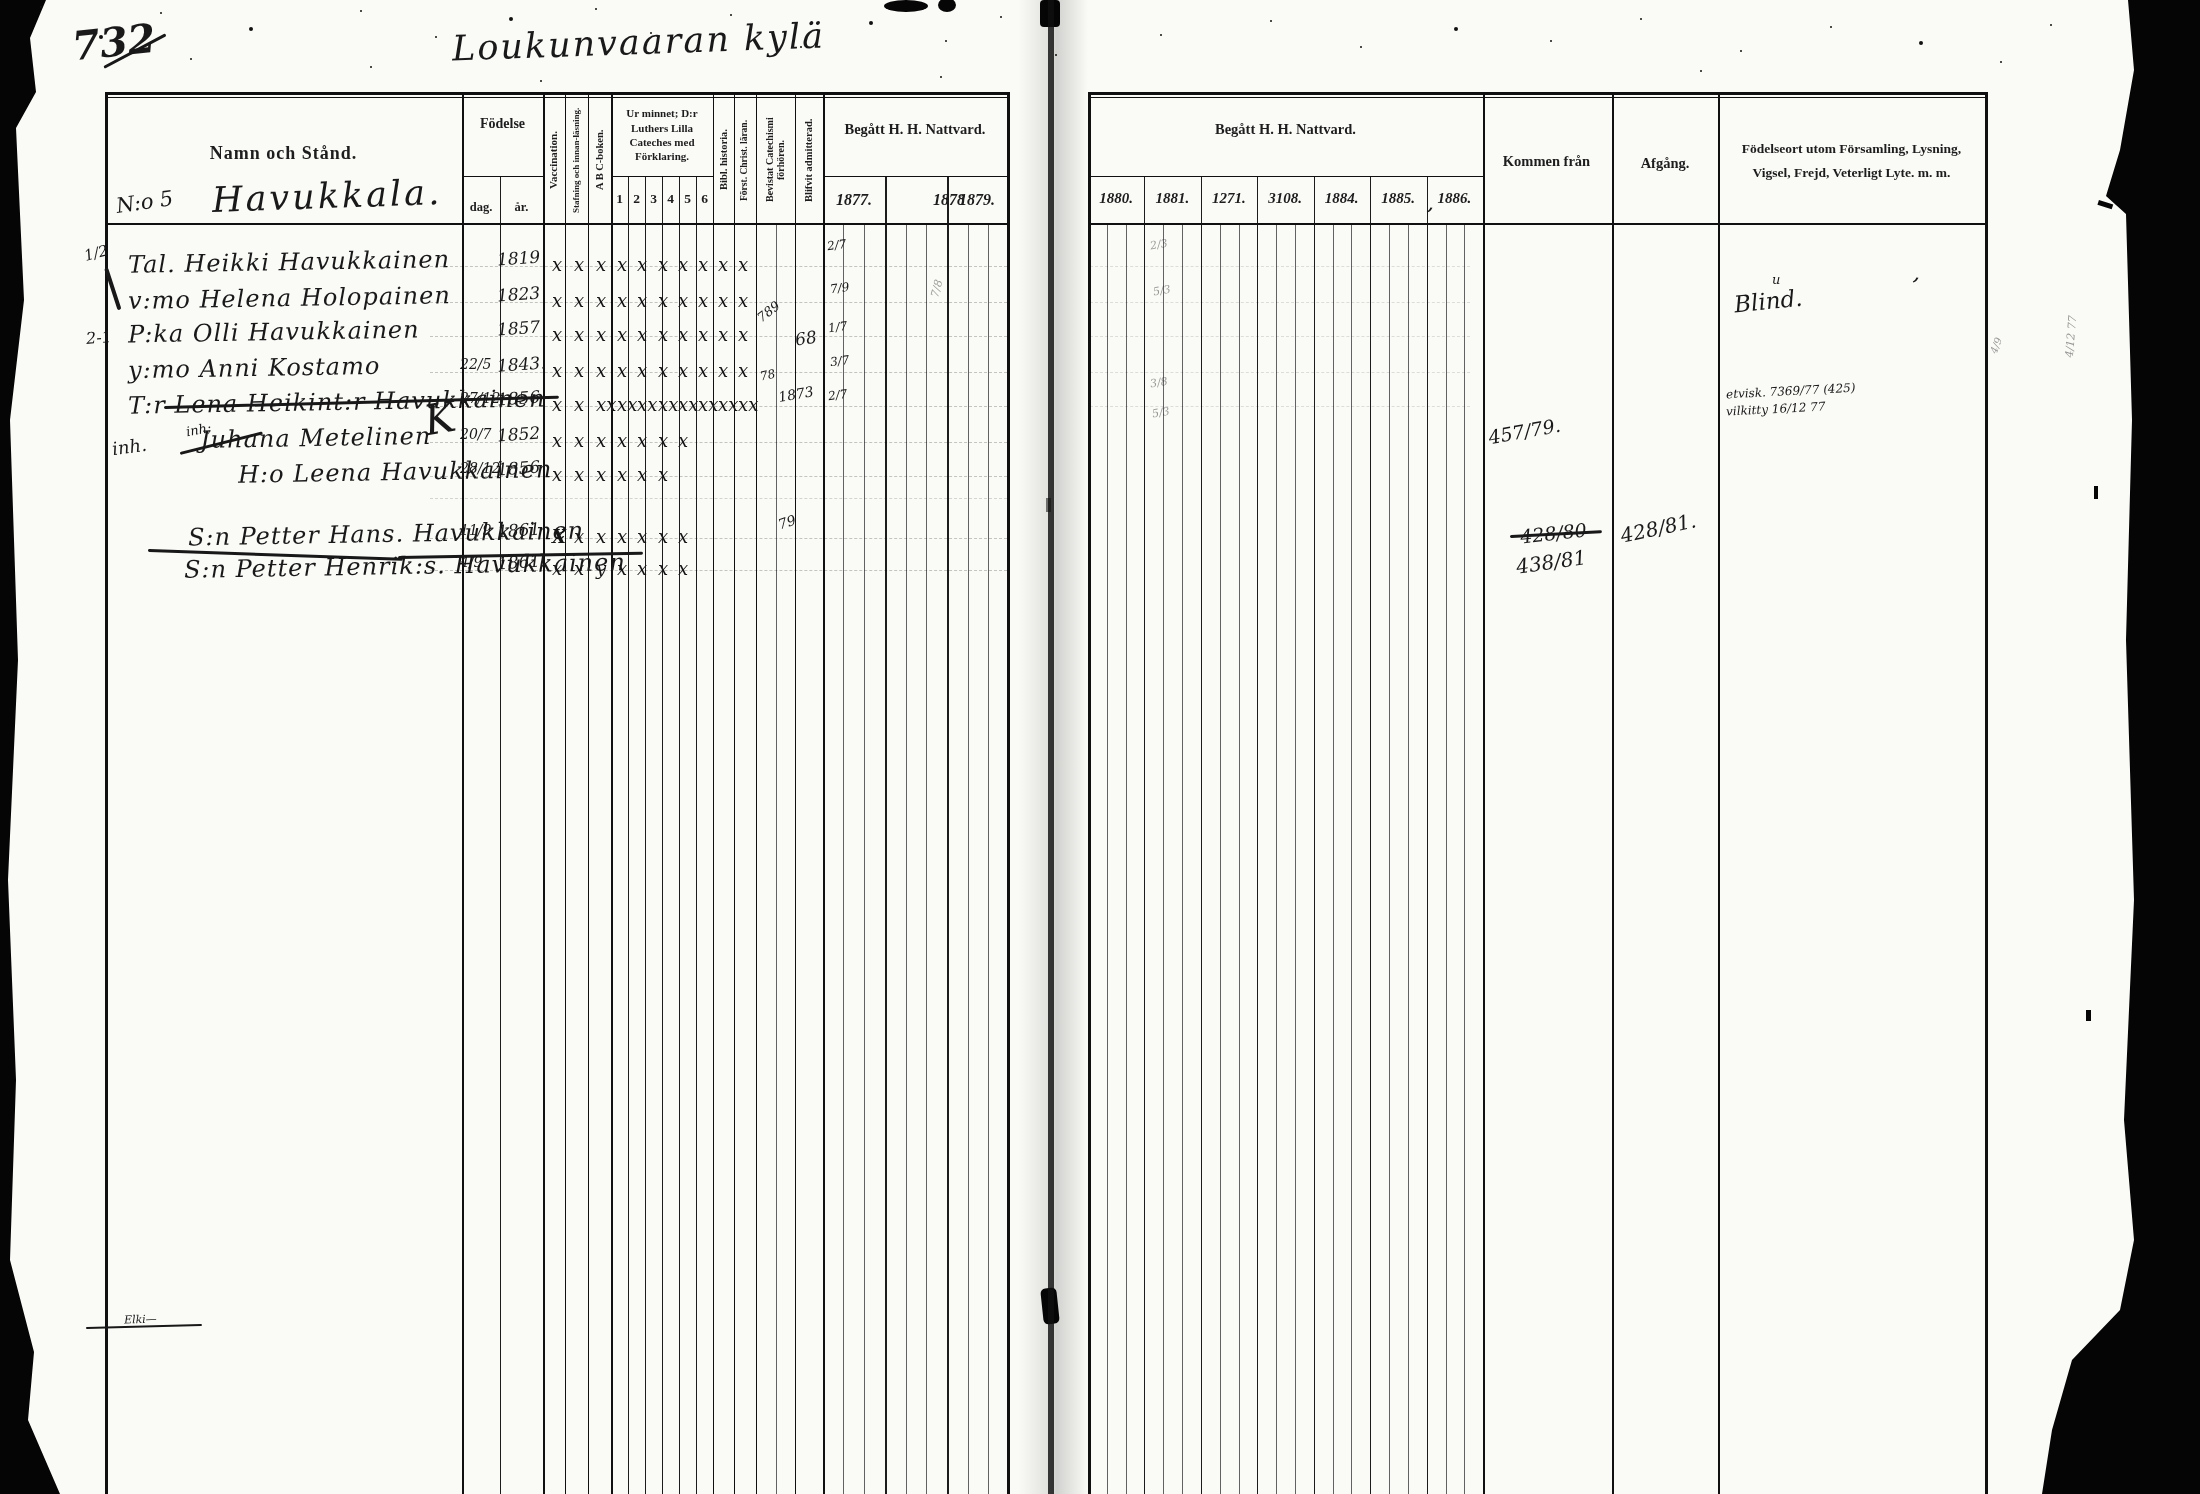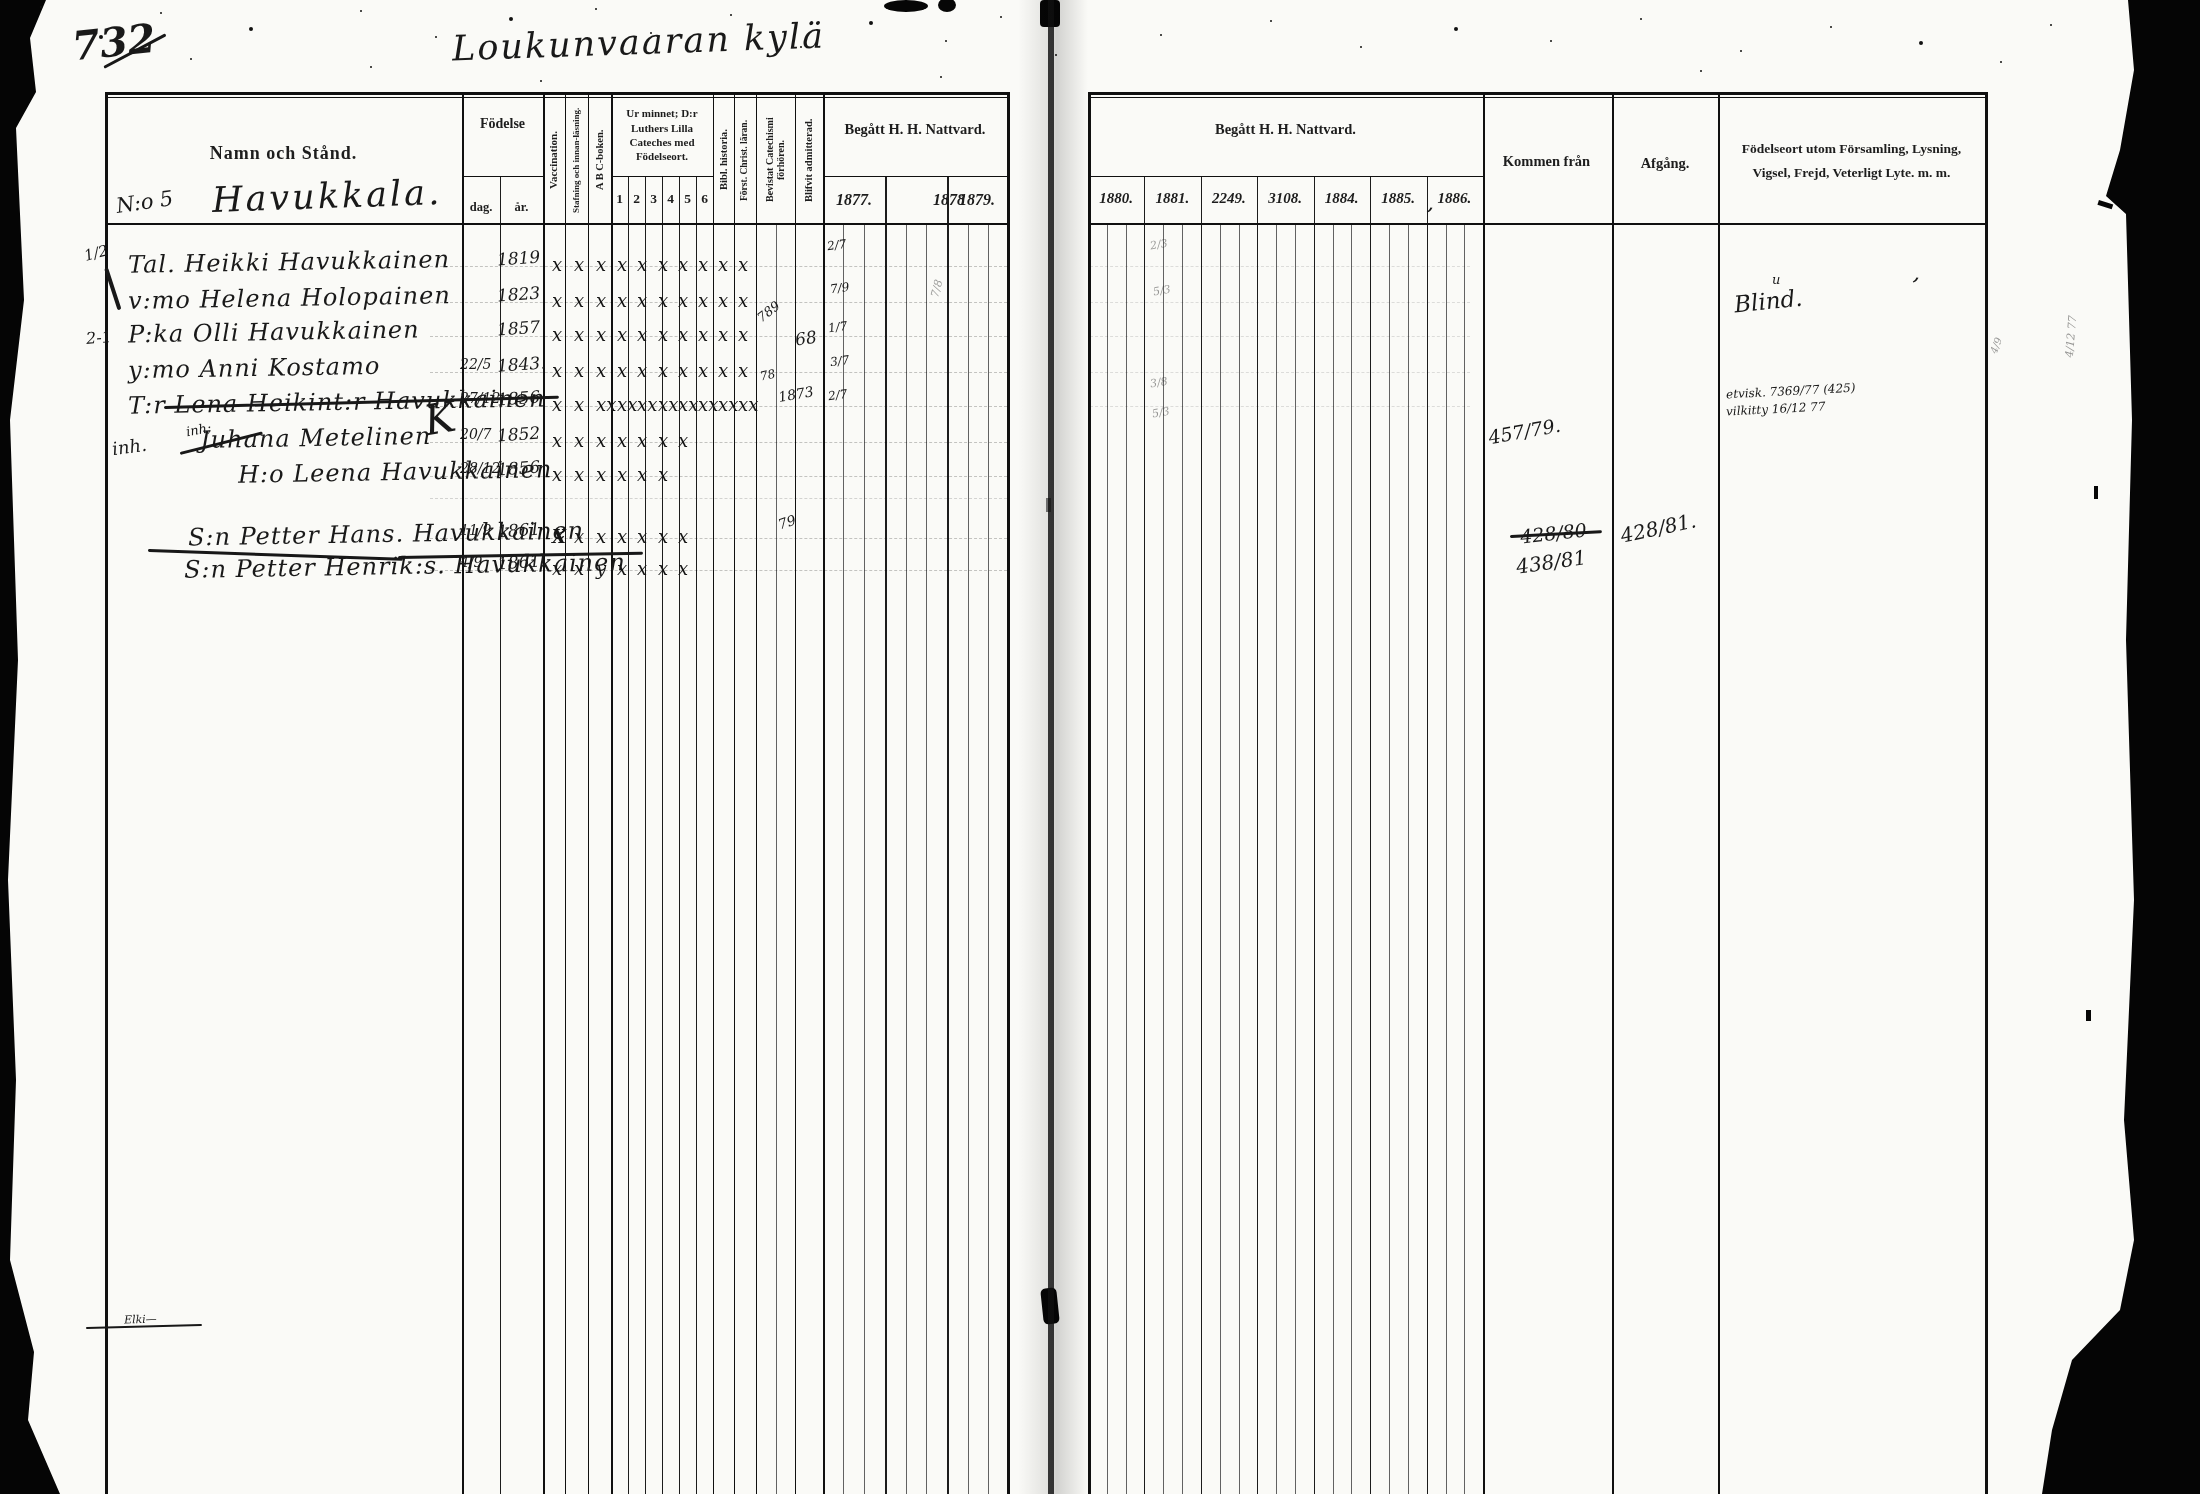--- a/index.html
+++ b/index.html
@@ -65,21 +65,21 @@
     <div class="hw abs" style="left:116px;top:190px;font-size:21px;transform:rotate(-8deg)">N:o 5</div>
     <div class="hw abs" style="left:212px;top:176px;font-size:35px;letter-spacing:3px;transform:rotate(-2deg)">Havukkala.</div>
 
     <div class="pr abs ctr" style="left:462px;top:112px;width:81px;height:24px;font-size:14px">Födelse</div>
     <div class="pr abs ctr" style="left:462px;top:196px;width:38px;height:22px;font-size:12.5px">dag.</div>
     <div class="pr abs ctr" style="left:500px;top:196px;width:43px;height:22px;font-size:12.5px">år.</div>
 
     <div class="vtext abs" style="left:543px;top:98px;width:22px;height:124px;font-size:11px">Vaccination.</div>
     <div class="vtext abs" style="left:565px;top:98px;width:23px;height:124px;font-size:9px">Stafning och innan-läsning.</div>
     <div class="vtext abs" style="left:588px;top:98px;width:23px;height:124px;font-size:10.5px">A B C-boken.</div>
-    <div class="pr abs ctr" style="left:614px;top:100px;width:96px;height:70px;font-size:11px;line-height:1.3">Ur minnet; D:r Luthers Lilla Cateches med Födelseort.</div>
+    <div class="pr abs ctr" style="left:614px;top:100px;width:96px;height:70px;font-size:11px;line-height:1.3">Ur minnet; D:r Luthers Lilla Cateches med Förklaring.</div>
     <div class="vtext abs" style="left:713px;top:98px;width:21px;height:124px;font-size:10.5px">Bibl. historia.</div>
     <div class="vtext abs" style="left:734px;top:98px;width:22px;height:124px;font-size:9.5px">Först. Christ. läran.</div>
     <div class="vtext abs" style="left:756px;top:98px;width:39px;height:124px;font-size:10px">Bevistat Catechismi förhören.</div>
     <div class="vtext abs" style="left:795px;top:98px;width:28px;height:124px;font-size:10.5px">Blifvit admitterad.</div>
     <div class="pr abs ctr" style="left:823px;top:116px;width:184px;height:26px;font-size:14.5px">Begått H. H. Nattvard.</div>
     <div id="left-subcols">
         <div class="pr abs ctr" style="left: 611px; top: 184px; width: 17px; height: 30px; font-size: 13.5px;">1</div>
         <div class="pr abs ctr" style="left: 628px; top: 184px; width: 17px; height: 30px; font-size: 13.5px;">2</div>
         <div class="pr abs ctr" style="left: 645px; top: 184px; width: 17px; height: 30px; font-size: 13.5px;">3</div>
         <div class="pr abs ctr" style="left: 662px; top: 184px; width: 17px; height: 30px; font-size: 13.5px;">4</div>
@@ -91,21 +91,21 @@
         <div class="pr abs ctr" style="left: 885px; top: 186px; width: 62px; height: 28px; font-size: 16px; font-style: italic; margin-left: 33px;">1878</div>
         <div class="pr abs ctr" style="left: 947px; top: 186px; width: 60px; height: 28px; font-size: 16px; font-style: italic;">1879.</div>
       </div>
   </div>
 
   <div>
     <div class="pr abs ctr" style="left:1088px;top:116px;width:395px;height:26px;font-size:14.5px">Begått H. H. Nattvard.</div>
     <div id="right-years">
         <div class="pr abs ctr" style="left: 1088px; top: 184px; width: 56px; height: 28px; font-size: 15px; font-style: italic;">1880.</div>
         <div class="pr abs ctr" style="left: 1144.4px; top: 184px; width: 56px; height: 28px; font-size: 15px; font-style: italic;">1881.</div>
-        <div class="pr abs ctr" style="left: 1200.8px; top: 184px; width: 56px; height: 28px; font-size: 15px; font-style: italic;">2249.</div>
+        <div class="pr abs ctr" style="left: 1200.8px; top: 184px; width: 56px; height: 28px; font-size: 15px; font-style: italic;">1271.</div>
         <div class="pr abs ctr" style="left: 1257.2px; top: 184px; width: 56px; height: 28px; font-size: 15px; font-style: italic;">3108.</div>
         <div class="pr abs ctr" style="left: 1313.6px; top: 184px; width: 56px; height: 28px; font-size: 15px; font-style: italic;">1884.</div>
         <div class="pr abs ctr" style="left: 1370px; top: 184px; width: 56px; height: 28px; font-size: 15px; font-style: italic;">1885.</div>
         <div class="pr abs ctr" style="left: 1426.4px; top: 184px; width: 56px; height: 28px; font-size: 15px; font-style: italic;">1886.</div>
       </div>
     <div class="pr abs ctr" style="left:1483px;top:148px;width:127px;height:26px;font-size:14.5px">Kommen från</div>
     <div class="pr abs ctr" style="left:1612px;top:150px;width:106px;height:26px;font-size:14.5px">Afgång.</div>
     <div class="pr abs ctr" style="left:1718px;top:138px;width:267px;height:22px;font-size:13.5px">Födelseort utom Församling, Lysning,</div>
     <div class="pr abs ctr" style="left:1718px;top:162px;width:267px;height:22px;font-size:13.5px">Vigsel, Frejd, Veterligt Lyte. m. m.</div>
   </div>

